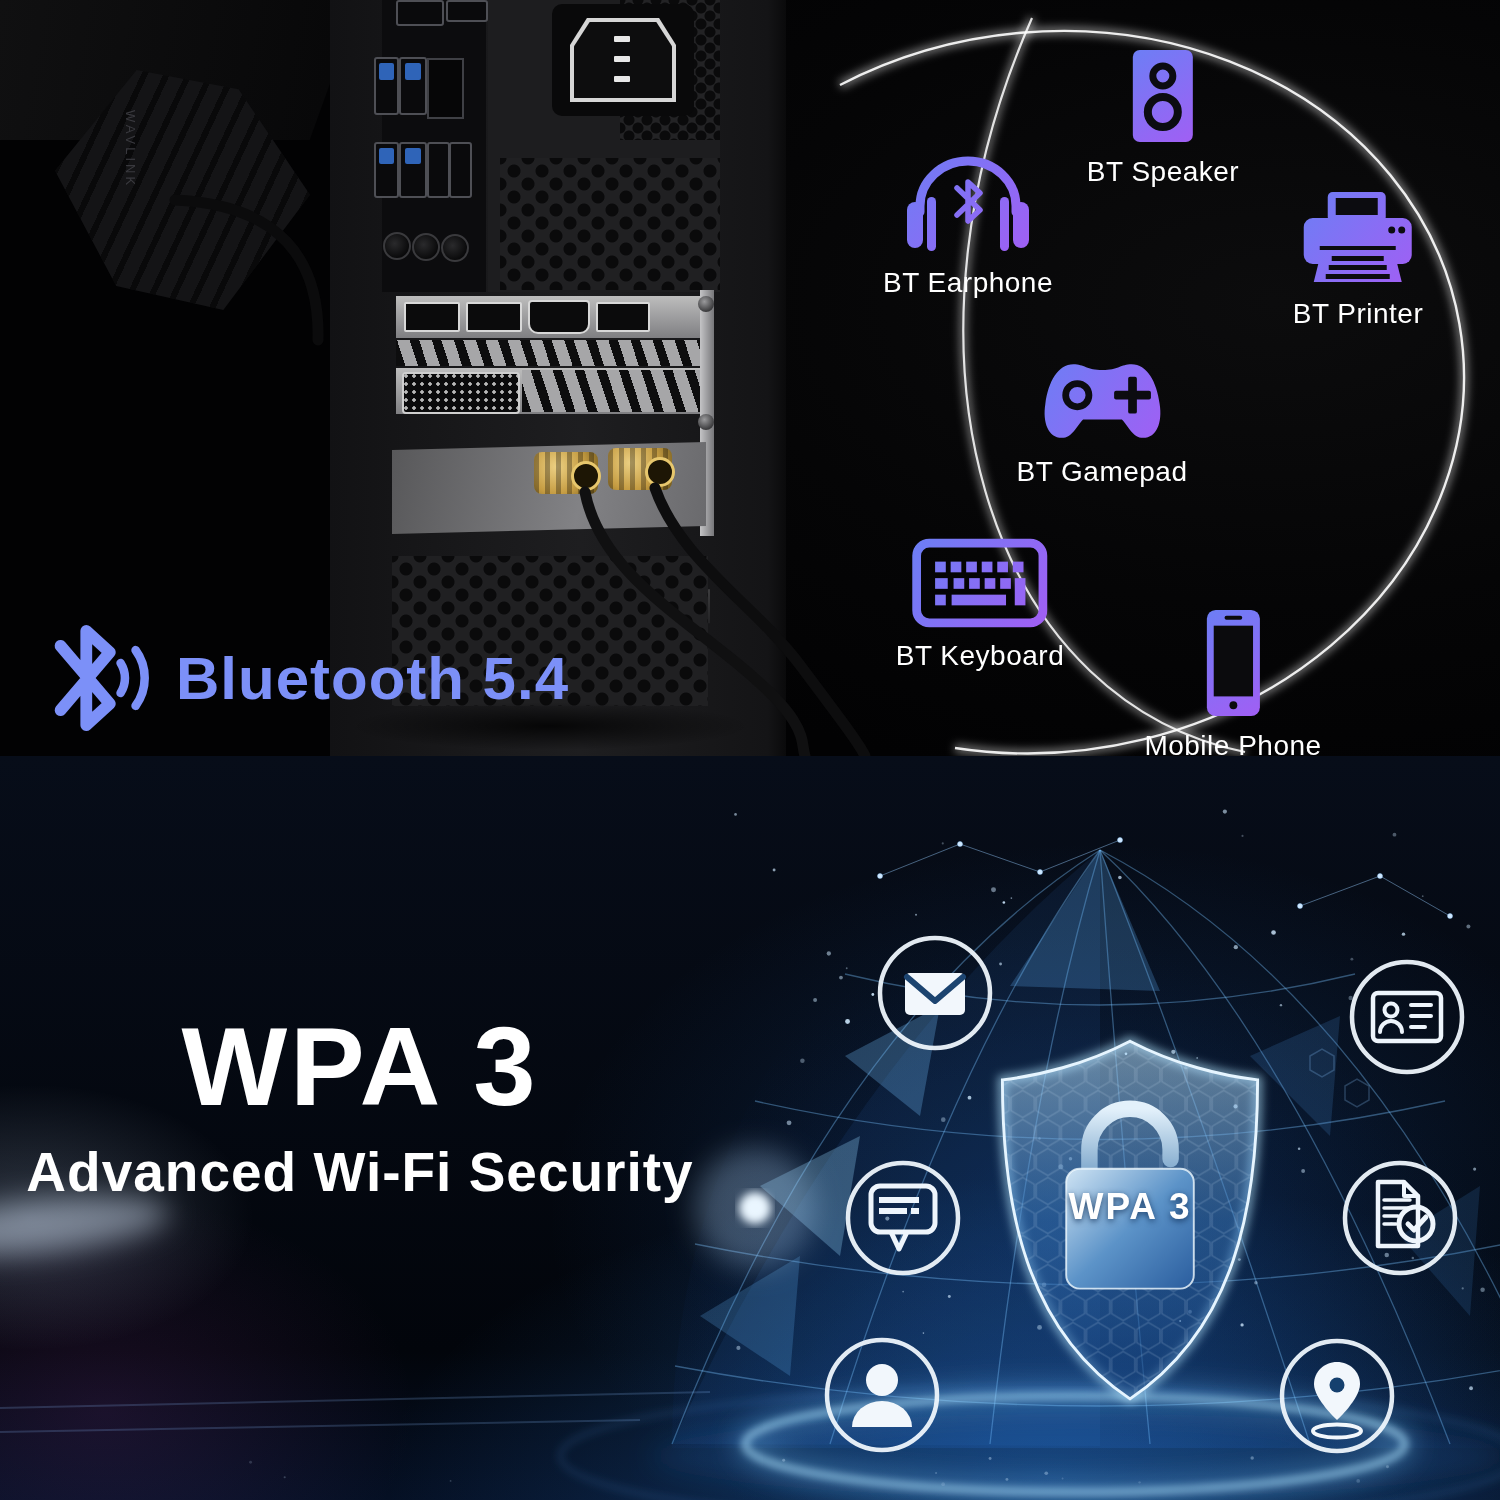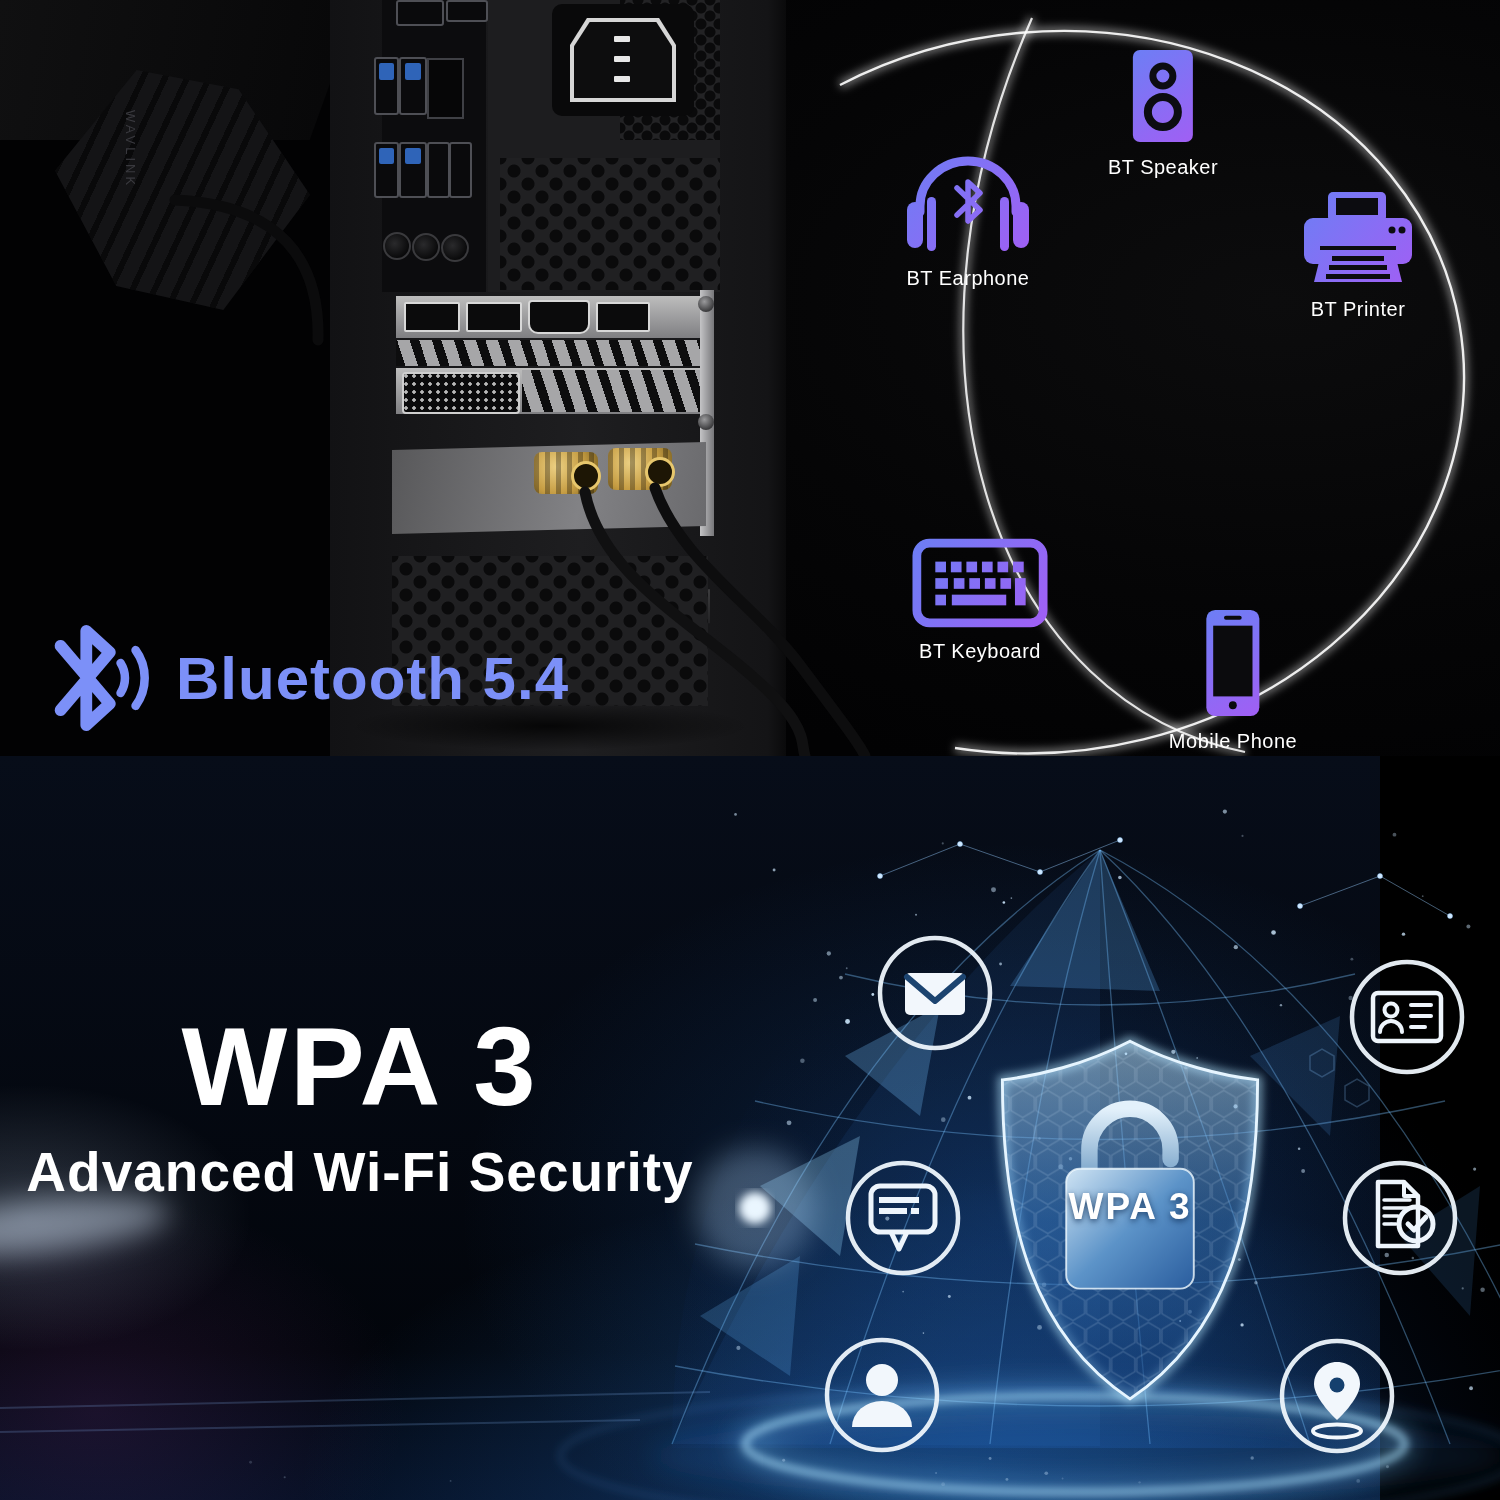--- a/index.html
+++ b/index.html
@@ -64,25 +64,25 @@
        background:radial-gradient(50% 50% at 50% 50%,rgba(0,0,0,.8),transparent 80%);}
 
   
   .bt-badge{left:38px;top:598px;width:600px;height:160px;display:flex;align-items:center;}
   .bt-badge-label{color:var(--bt-accent,#7c90f8);font-size:60px;font-weight:700;letter-spacing:1px;
        margin-left:20px;white-space:nowrap;}
   .bt-rune{stroke:var(--bt-accent,#7c90f8);}
 
   
   .dev{position:absolute;transform:translateX(-50%);display:flex;flex-direction:column;align-items:center;}
-  .dev-label{margin-top:12px;color:var(--device-label,#fff);font-size:20px;letter-spacing:.5px;
+  .dev-label{margin-top:12px;color:var(--device-label,#fff);font-size:28px;letter-spacing:.5px;
        white-space:nowrap;}
 
   
-  .sec-bottom{position:absolute;left:0;top:756px;width:1380px;height:744px;background:
+  .sec-bottom{position:absolute;left:0;top:756px;width:1500px;height:744px;background:
      radial-gradient(760px 520px at 73% 62%, rgba(30,100,190,.28), transparent 72%),
      radial-gradient(950px 430px at 70% 97%, rgba(45,135,235,.34), transparent 70%),
      radial-gradient(320px 190px at 2% 62%, rgba(205,225,255,.22), transparent 70%),
      radial-gradient(430px 300px at 7% 88%, rgba(150,60,160,.16), transparent 72%),
      linear-gradient(#070d19, #02050b 80%, #051024);}
   .wpa-title{left:100px;top:246px;width:520px;text-align:center;color:var(--security-text,#fff);
        font-size:112px;font-weight:700;letter-spacing:3px;}
   .wpa-sub{left:20px;top:372px;width:680px;text-align:center;color:var(--security-text,#fff);
        font-size:55px;font-weight:700;letter-spacing:1px;margin-top:12px;}
   .lock-label{left:1042px;top:430px;width:176px;text-align:center;color:#fff;font-size:37px;
@@ -240,20 +240,35 @@
         <path d="M17 62 v-6 a48 45 0 0 1 96 0 v6" fill="none" stroke="url(#gEar)" stroke-width="9" stroke-linecap="round"></path>
         <rect x="4" y="52" width="16" height="46" rx="8" fill="url(#gEar)"></rect>
         <rect x="24" y="47" width="9" height="54" rx="4.5" fill="url(#gEar)"></rect>
         <rect x="97" y="47" width="9" height="54" rx="4.5" fill="url(#gEar)"></rect>
         <rect x="110" y="52" width="16" height="46" rx="8" fill="url(#gEar)"></rect>
         <path d="M54 38 L77 60 L65 71 L65 32 L77 43 L54 65" fill="none" stroke="url(#gEar)" stroke-width="5.5" stroke-linejoin="round" stroke-linecap="round"></path>
       </svg>
       <div class="dev-label">BT Earphone</div>
     </div>
 
+    <div class="dev" style="left:1102px;top:358px;">
+      <svg width="124" height="86" viewBox="0 0 128 88">
+        <defs>
+            <linearGradient id="gPad" gradientUnits="userSpaceOnUse" x1="0" y1="0" x2="128" y2="88">
+          <stop offset="0" style="stop-color:var(--icon-grad-1,#6b7ff5)"></stop>
+              <stop offset="1" style="stop-color:var(--icon-grad-2,#a25ef4)"></stop>
+            </linearGradient>
+          </defs>
+        <path d="M34 6 C 18 6 8 24 5 47 C 2 66 8 82 22 82 C 33 82 37 70 44 63 L 84 63 C 91 70 95 82 106 82 C 120 82 126 66 123 47 C 120 24 110 6 94 6 C 83 6 80 12 64 12 C 48 12 45 6 34 6 Z" fill="url(#gPad)"></path>
+        <circle cx="38" cy="38" r="12" fill="none" stroke="#0c0c10" stroke-width="7"></circle>
+        <rect x="76" y="33.5" width="38" height="9" rx="2" fill="#0c0c10"></rect>
+        <rect x="90.5" y="19" width="9" height="38" rx="2" fill="#0c0c10"></rect>
+      </svg>
+      <div class="dev-label">BT Gamepad</div>
+    </div>
 
 
     <div class="dev" style="left:1233px;top:608px;">
       <svg width="58" height="110" viewBox="0 0 58 112">
         <defs>
             <linearGradient id="gPho" gradientUnits="userSpaceOnUse" x1="0" y1="0" x2="58" y2="112">
           <stop offset="0" style="stop-color:var(--icon-grad-1,#6b7ff5)"></stop>
               <stop offset="1" style="stop-color:var(--icon-grad-2,#a25ef4)"></stop>
             </linearGradient>
           </defs>

